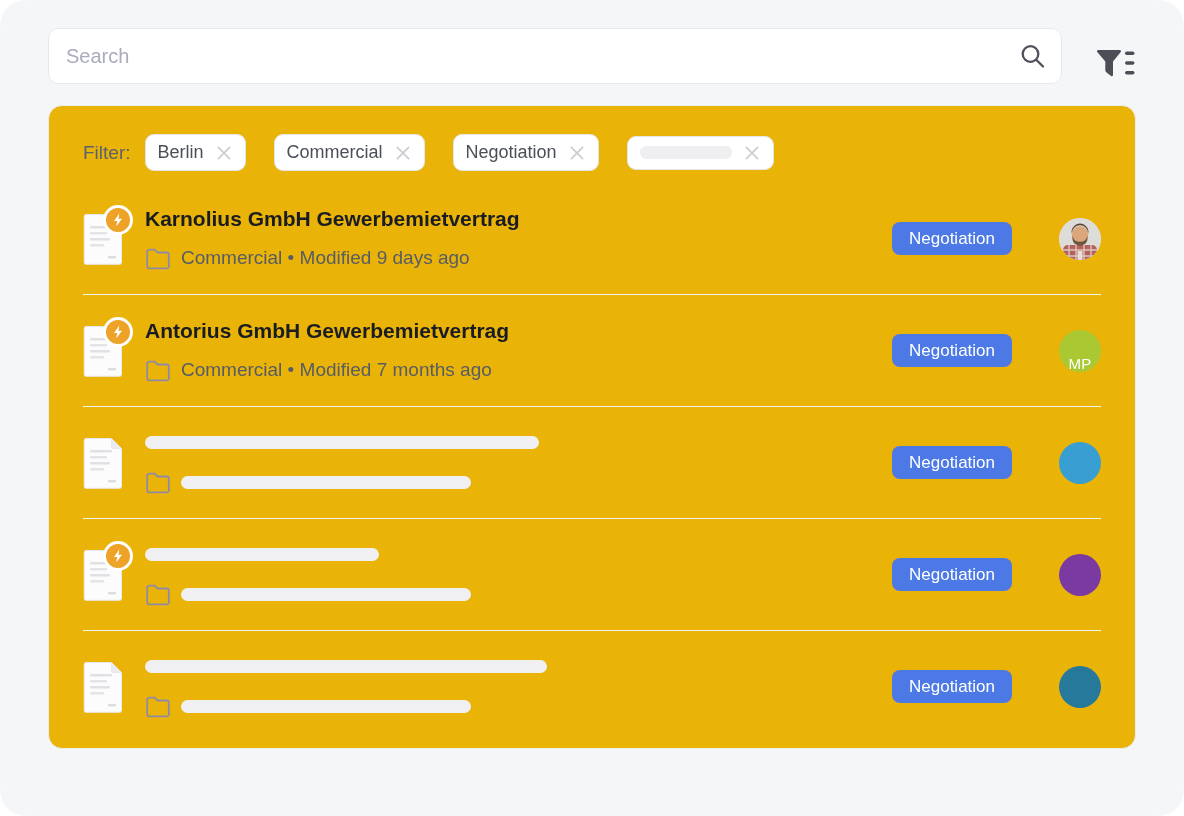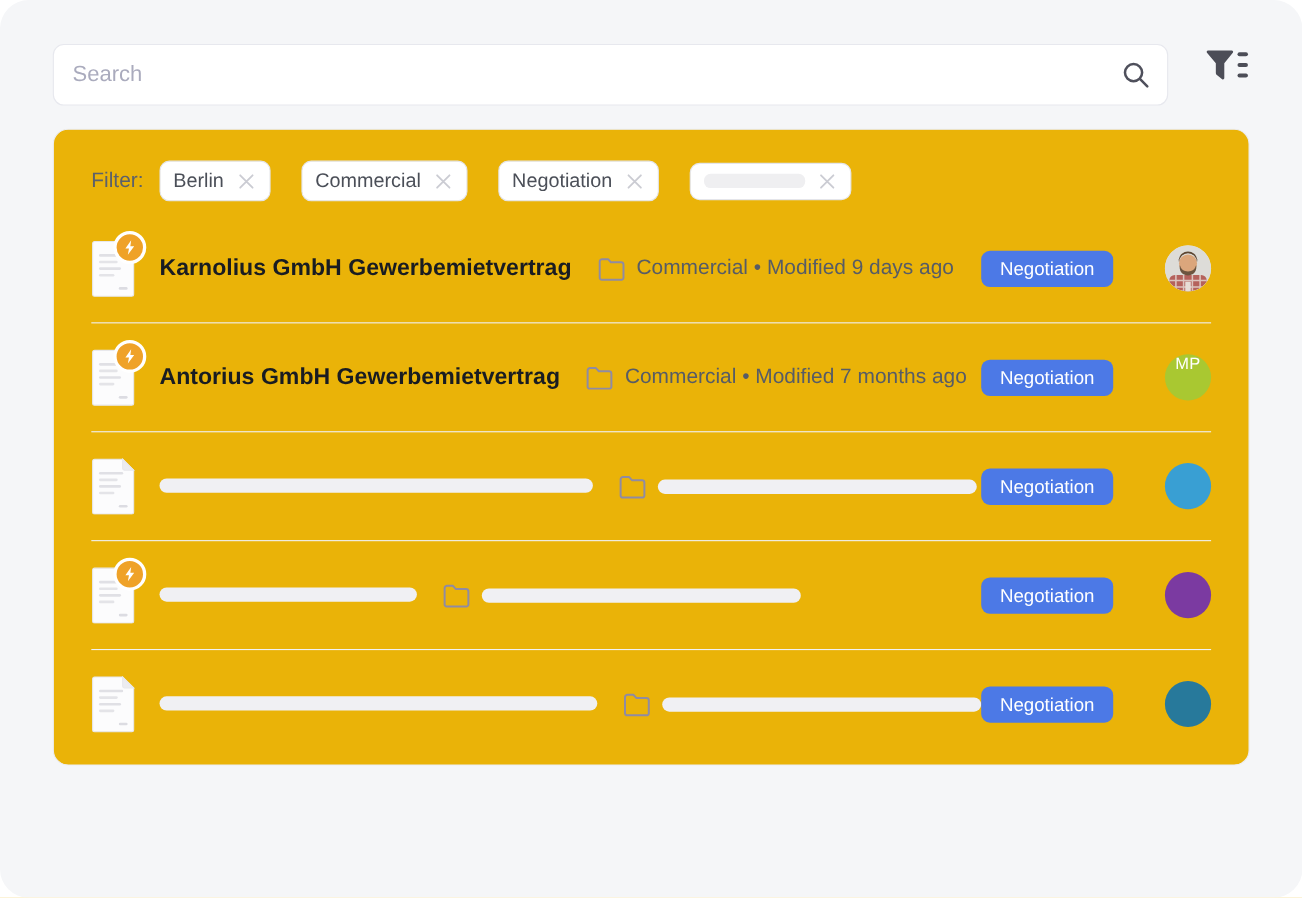--- a/index.html
+++ b/index.html
@@ -1,20 +1,20 @@
 <!DOCTYPE html>
 <html><head>
 <meta charset="utf-8">
 <style>
   html,body{margin:0;padding:0;background:#ffffff;}
   body{font-family:"Liberation Sans", sans-serif; -webkit-font-smoothing:antialiased;}
   .screen{width:1184px;height:816px;background:#f5f6f8;border-radius:26px;overflow:hidden;position:relative;margin:0 auto;}
 
   
-  .topbar{display:flex;align-items:flex-start;margin:40px 44px 0 48px;gap:30px;}
+  .topbar{display:flex;align-items:flex-end;margin:28px 44px 0 48px;gap:30px;}
   .search-box{position:relative;flex:1;}
   .search-box input{width:100%;height:56px;box-sizing:border-box;border:1px solid #e7e8ee;border-radius:10px;background:#ffffff;padding:0 56px 0 17px;font-size:20px;color:#3c3f48;outline:none;font-family:"Liberation Sans", sans-serif;}
   .search-box input::placeholder{color:#aaabbd;}
   .search-icon{position:absolute;right:16px;top:50%;transform:translateY(-50%);display:flex;}
   .filter-btn{background:none;border:none;padding:4px;cursor:pointer;display:flex;align-items:center;}
 
   
   .card{background:#eab308;border:1px solid #ecedf1;border-radius:14px;margin:21px 48px 0 48px;box-sizing:border-box;}
 
   
@@ -24,28 +24,28 @@
   .chip{display:flex;align-items:center;gap:11px;border:1px solid #e4e5ea;border-radius:9px;background:#ffffff;padding:7px 12px;font-size:18px;color:#4b4f58;cursor:default;}
   .chip .chip-skel{width:92px;height:13px;border-radius:6px;background:#efeff1;}
   .chip .x{display:flex;cursor:pointer;}
 
   
   .rows{padding:0 34px 6px 34px;}
   .row{display:flex;align-items:center;padding:23px 0;border-bottom:1px solid #f0f1f4;}
   .row:last-child{border-bottom:none;}
   .doc-wrap{position:relative;width:40px;height:52px;flex:none;margin-right:22px;}
   .bolt-badge{position:absolute;top:-8px;right:-10px;width:24px;height:24px;border-radius:50%;background:#efa228;border:3px solid #ffffff;display:flex;align-items:center;justify-content:center;}
-  .row-text{flex:1;min-width:0;display:flex;flex-direction:row;gap:23px;}
+  .row-text{flex:1;min-width:0;display:flex;flex-direction:column;gap:13px;}
   .row-title{font-size:21px;font-weight:700;color:#191c22;line-height:26px;}
   .meta-line{display:flex;align-items:center;gap:10px;min-height:26px;}
   .row-meta-text{font-size:19px;color:#575c66;line-height:26px;}
   .skel-bar{height:13px;border-radius:6.5px;background:#f0f0f3;}
   .skel-title{margin:6px 0 7px 0;}
   .badge{background:#4c79e6;color:#ffffff;font-size:17px;line-height:1;padding:8px 17px;border-radius:8px;margin-left:auto;flex:none;cursor:default;}
-  .avatar{width:42px;height:42px;border-radius:50%;flex:none;margin-left:47px;display:flex;align-items:flex-start;justify-content:center;overflow:hidden;background:#e5e5e5;}
+  .avatar{width:42px;height:42px;border-radius:50%;flex:none;margin-left:47px;display:flex;align-items:flex-end;justify-content:center;overflow:hidden;background:#e5e5e5;}
   .avatar span{color:#ffffff;font-size:15px;letter-spacing:.3px;}
 </style>
 </head>
 <body>
 
 <div class="screen">
 
   <div class="topbar">
     <div class="search-box">
       <input type="text" placeholder="Search" style="">

